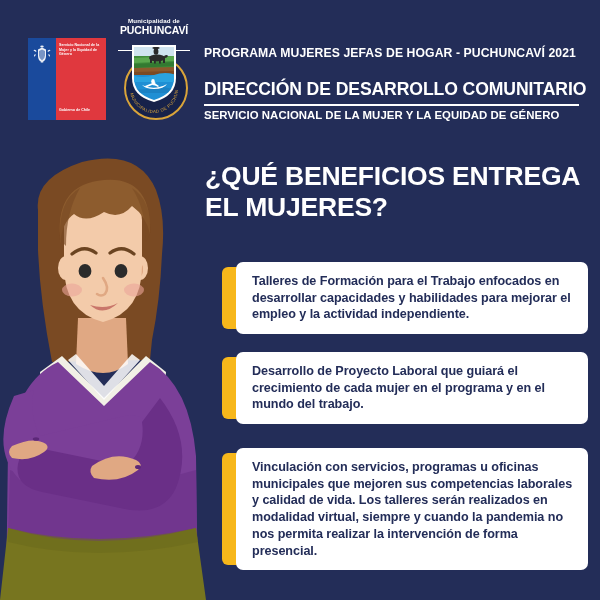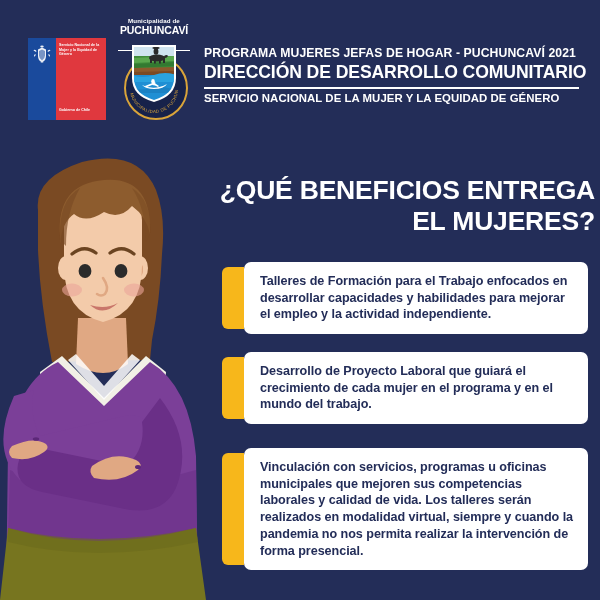--- a/index.html
+++ b/index.html
@@ -90,49 +90,48 @@
   
   #header-text{
     position:absolute;left:204px;top:46px;width:375px;
   }
   #hdr-line1{
     color:#ffffff;font-size:12.2px;font-weight:bold;letter-spacing:.1px;
     line-height:1.25;white-space:nowrap;
   }
   #hdr-line2{
     color:#ffffff;font-size:17.6px;font-weight:bold;letter-spacing:-.1px;
-    line-height:1.18;margin-top:1px;white-space:nowrap;
+    line-height:1.18;margin-top:18px;white-space:nowrap;
   }
   #hdr-rule{
     height:1.6px;background:#ffffff;margin:4px 0 3px 0;width:375px;
   }
   #hdr-line3{
     color:#ffffff;font-size:11.4px;font-weight:bold;letter-spacing:.05px;
     line-height:1.2;white-space:nowrap;
   }
 
   
   #main-heading{
-    position:absolute;left:205px;top:175px;width:390px;
-    text-align:right;
+    position:absolute;left:205px;top:161px;width:390px;
+    text-align:left;
     color:#ffffff;
     font-size:26.5px;
     font-weight:bold;
     line-height:1.18;
     letter-spacing:-.2px;
   }
 
   
   .benefit-card{
     position:absolute;
     left:222px;
     width:366px;
     display:flex;
     align-items:stretch;
-    gap:8px;
   }
   .card-tab{
     width:22px;
     background:#f7b71b;
     border-radius:6px 0 0 6px;
     flex:0 0 22px;
     margin:5px 0;
   }
   .card-body{
     flex:1;

